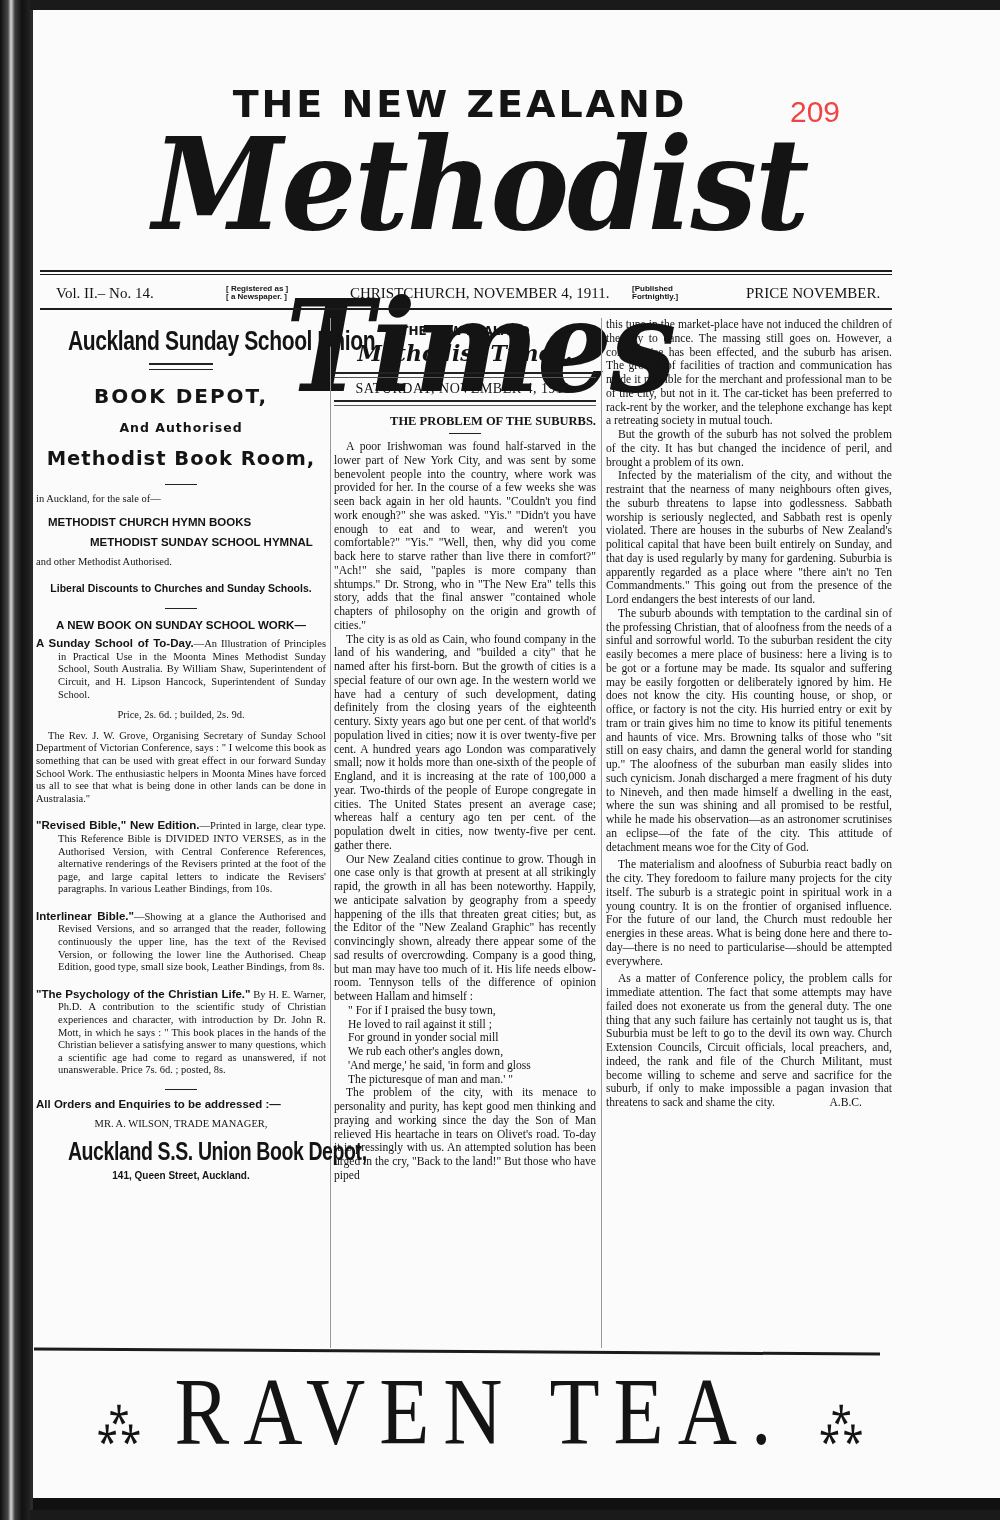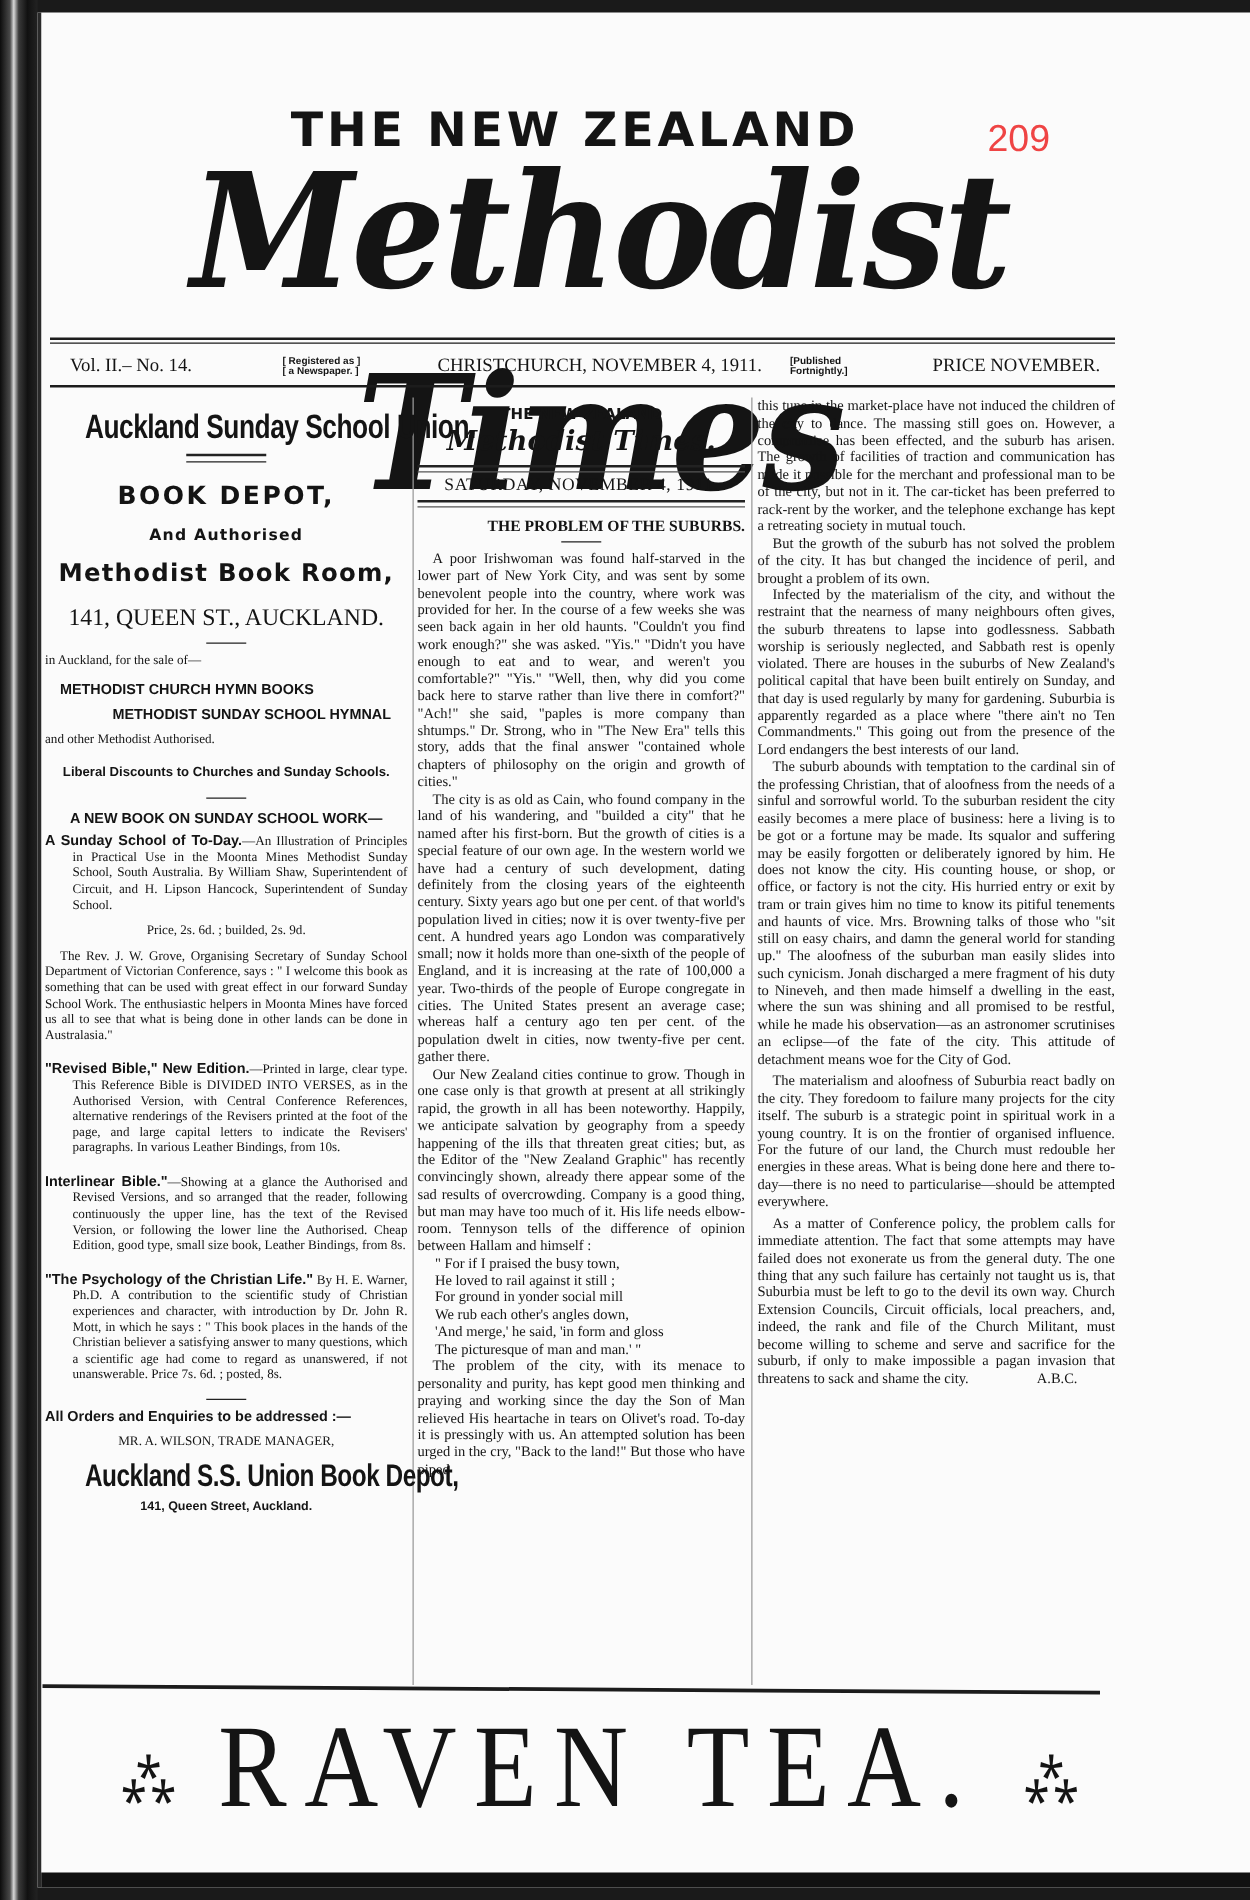--- a/index.html
+++ b/index.html
@@ -98,21 +98,20 @@
 
 <div class="vline" style="left:330px;"></div>
 <div class="vline" style="left:601px;"></div>
 
 <div class="col col-left">
   <div class="ad-title">Auckland Sunday School Union.</div>
   <div class="dbl"></div>
   <div class="wide-sans h-book">BOOK DEPOT,</div>
   <div class="wide-sans h-and">And Authorised</div>
   <div class="wide-sans h-room">Methodist Book Room,</div>
-  <div class="h-addr">141, QUEEN ST., AUCKLAND.</div>
   <div class="short"></div>
   <p class="p-small">in Auckland, for the sale of—</p>
   <div class="cond" style="padding-left:12px;margin-top:10px;">METHODIST CHURCH HYMN BOOKS</div>
   <div class="cond" style="padding-left:54px;margin-top:8px;">METHODIST SUNDAY SCHOOL HYMNAL</div>
   <p class="p-small" style="margin-top:8px;">and other Methodist Authorised.</p>
   <div class="cond center" style="margin-top:14px;font-size:10.5px;">Liberal Discounts to Churches and Sunday Schools.</div>
   <div class="short" style="margin-top:14px;"></div>
   <div class="cond center" style="margin-top:10px;">A NEW BOOK ON SUNDAY SCHOOL WORK—</div>
 
   <p class="p-small hang" style="margin-top:6px;">

